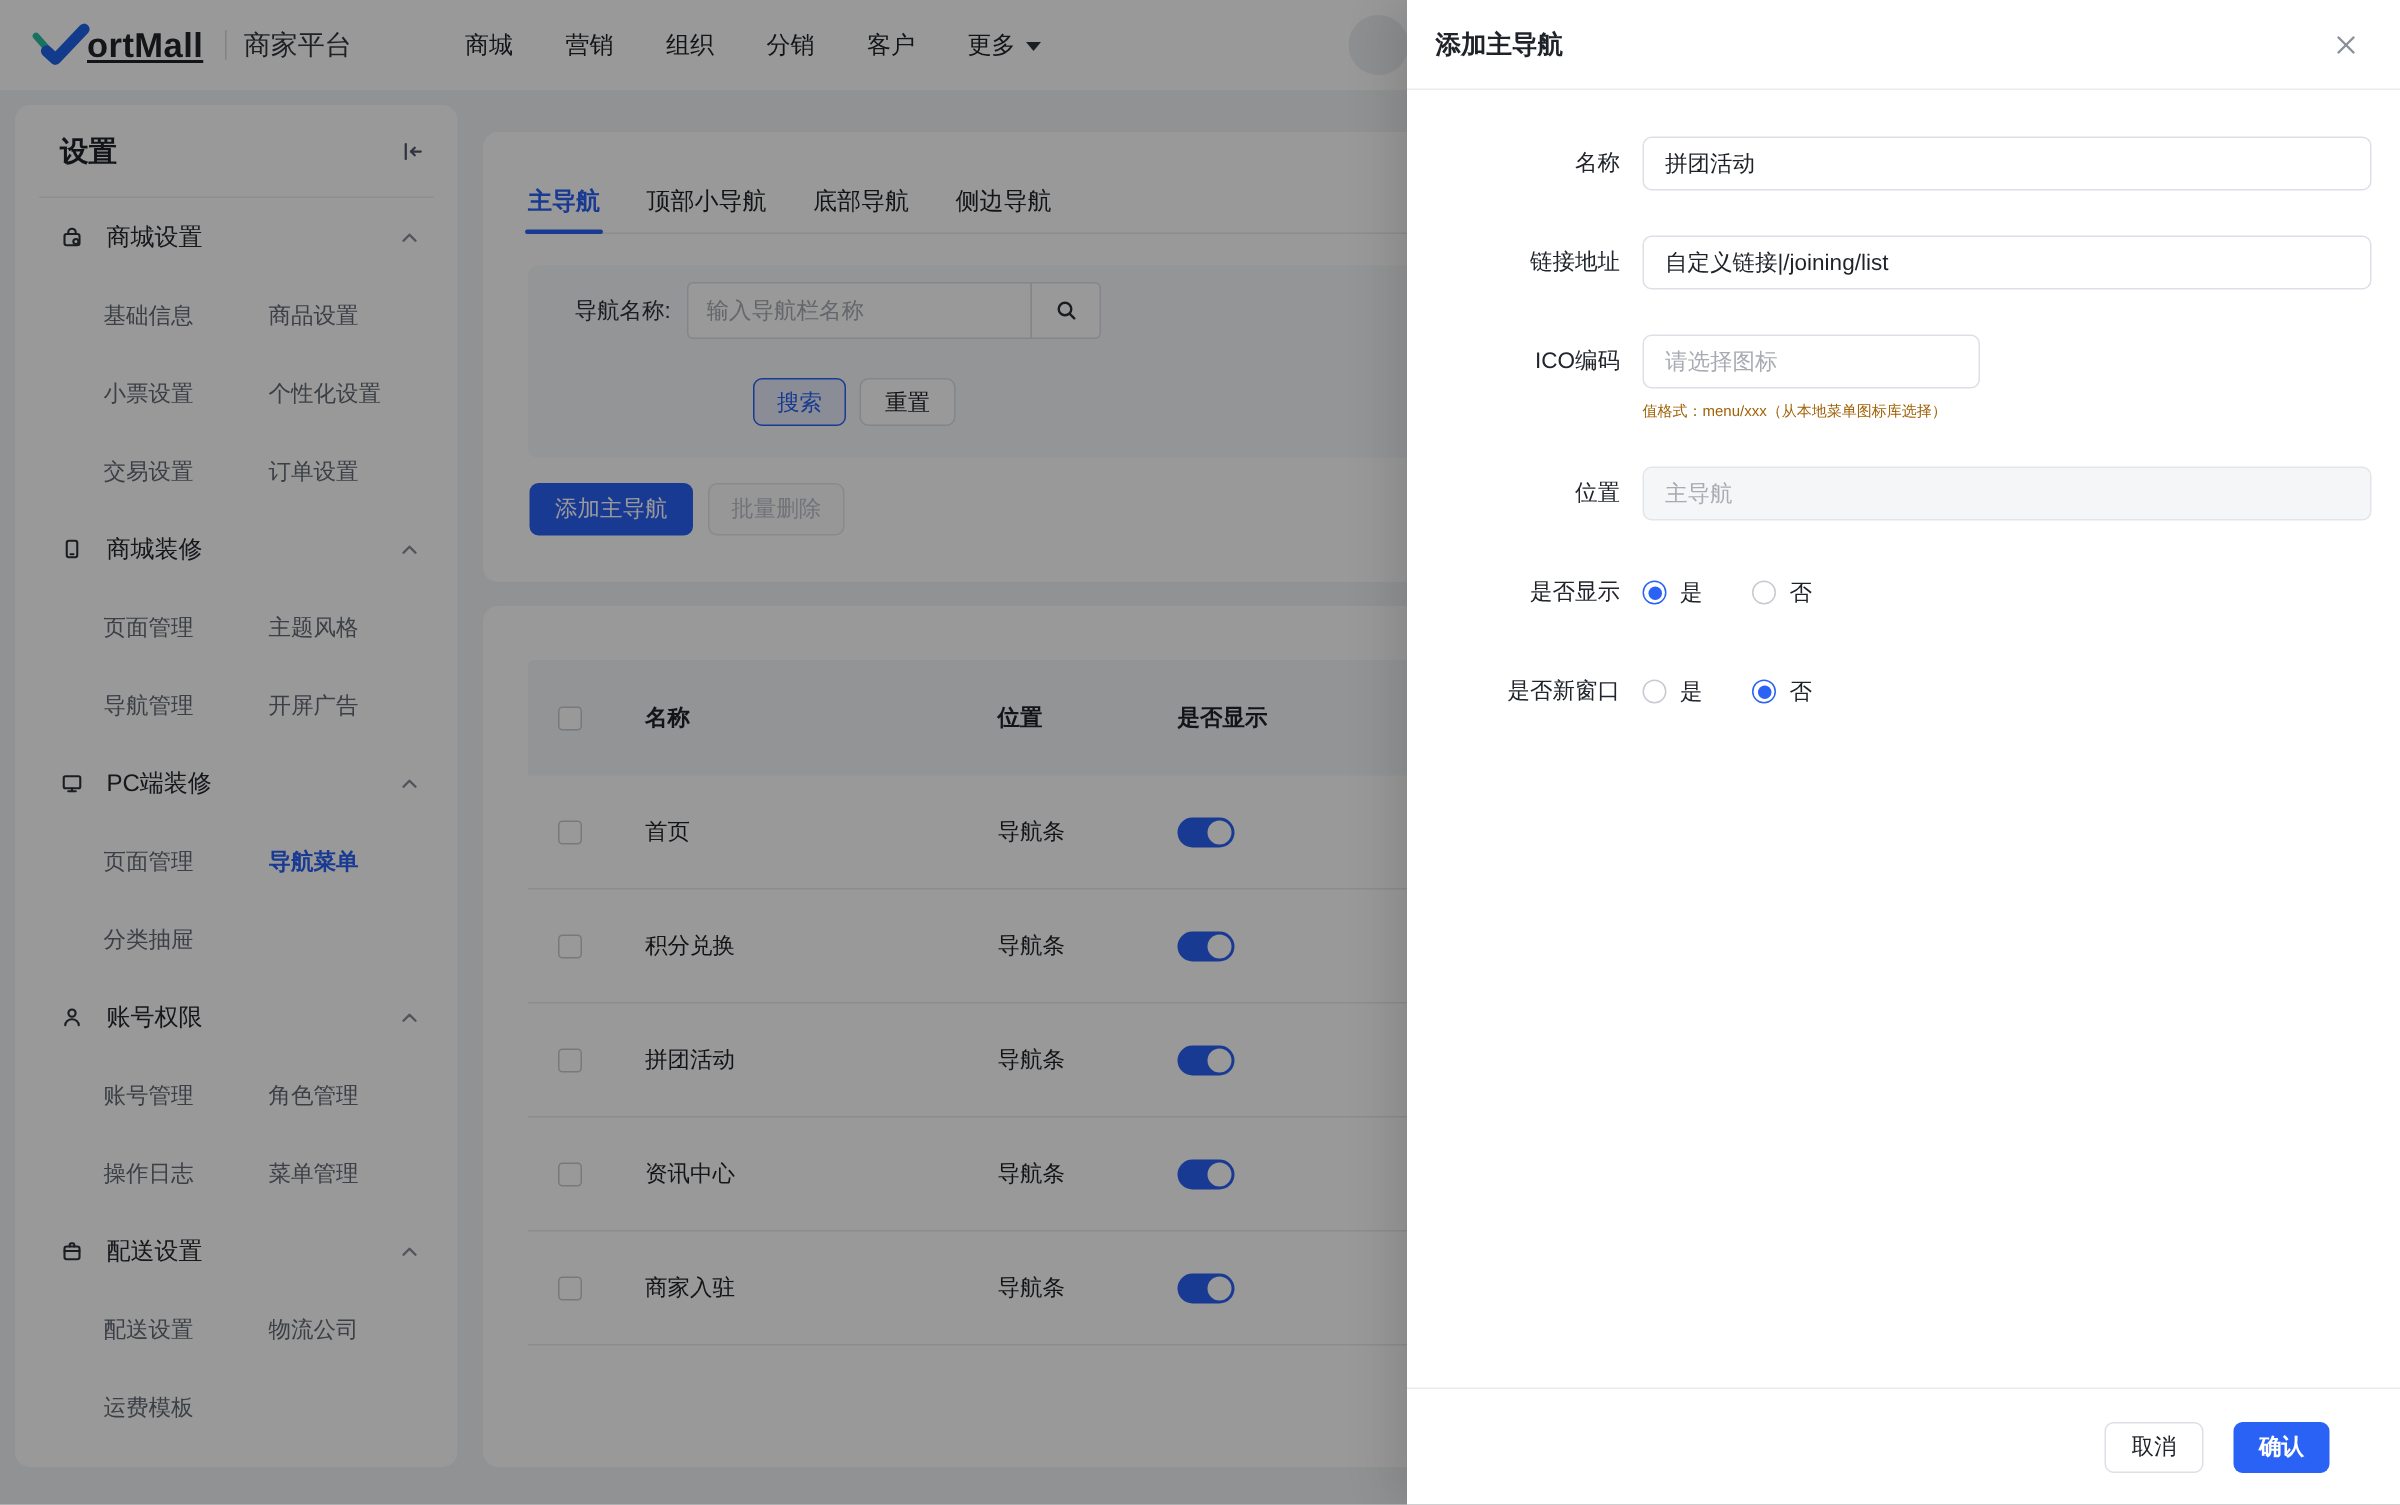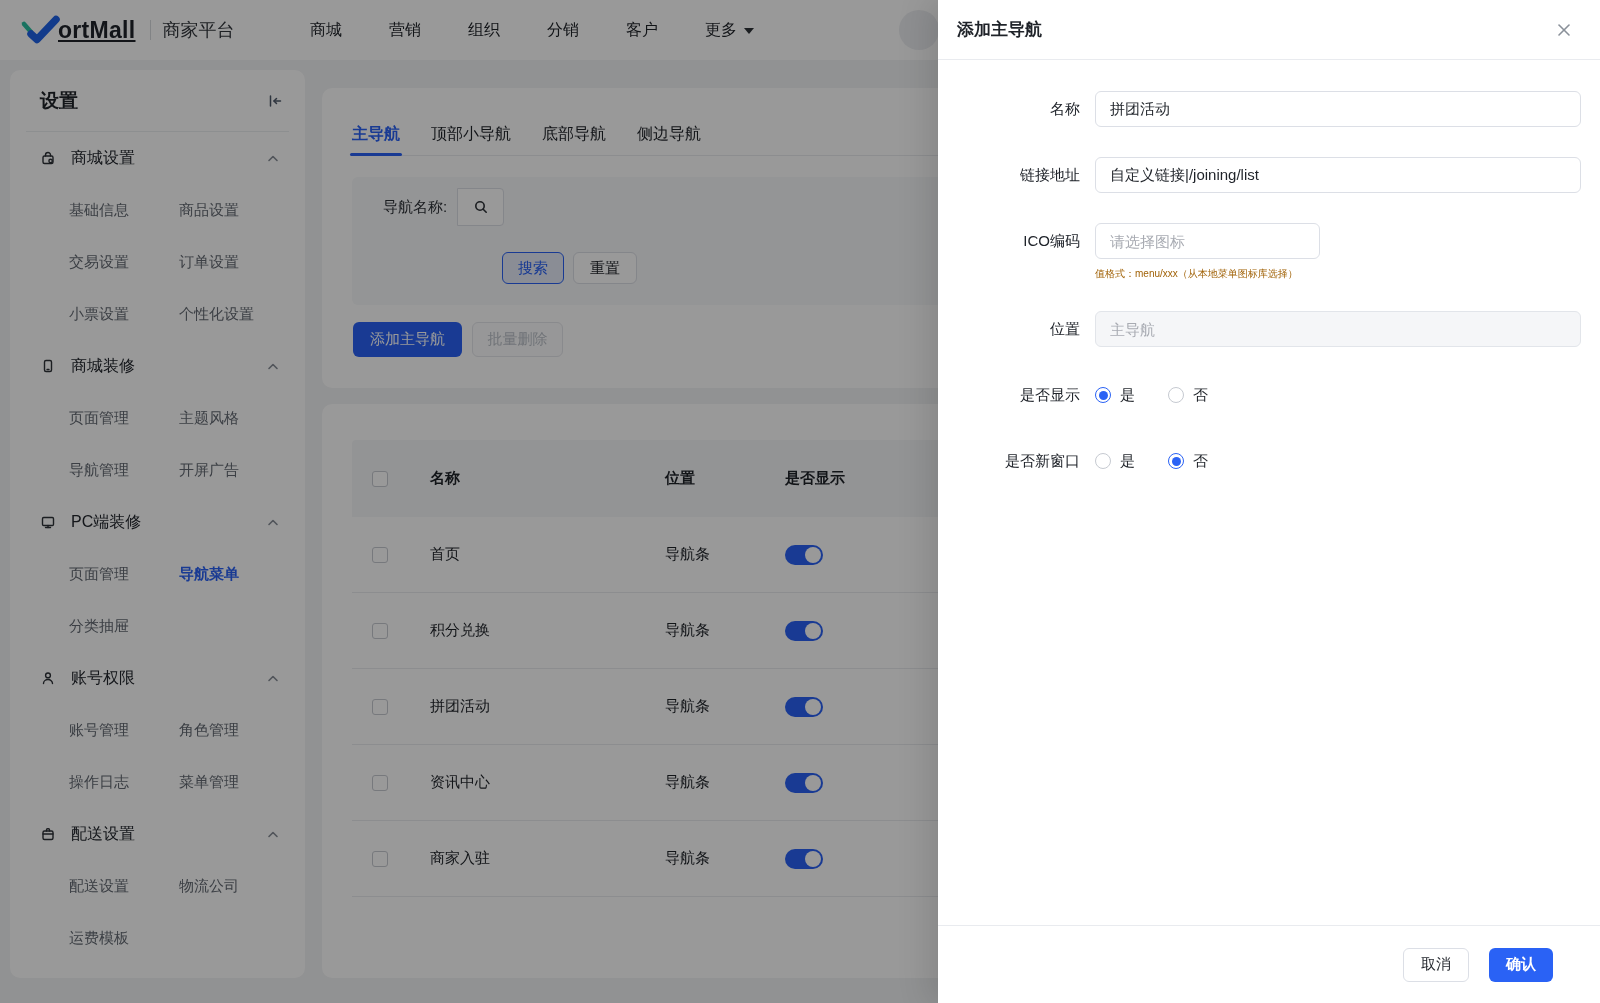--- a/index.html
+++ b/index.html
@@ -11,21 +11,21 @@
   html,body{width:1600px;height:1003px;overflow:hidden;}
   body{font-family:"Liberation Sans","DejaVu Sans",sans-serif;background:#f2f3f5;position:relative;color:#1f2329;}
   .screen{position:relative;width:1600px;height:1003px;}
 
   
   .topbar{position:absolute;top:0;left:0;width:100%;height:60px;background:#fff;display:flex;align-items:center;padding:0 20px;}
   .brand{display:flex;align-items:center;width:290px;flex:none;}
   .brand-name{font-size:23px;font-weight:bold;color:#20242b;margin-left:-6px;letter-spacing:.3px;text-decoration:underline;}
   .brand-divider{width:1px;height:20px;background:#d8dade;margin:0 12px 0 14px;}
   .brand-sub{font-size:18px;color:#33373d;}
-  .topnav{display:flex;align-items:center;gap:47px;font-size:16px;color:#1f2329;}
+  .topnav{display:flex;align-items:center;gap:35px;font-size:16px;color:#1f2329;}
   .topnav .item{cursor:pointer;display:flex;align-items:center;gap:7px;white-space:nowrap;}
   .caret-down{width:0;height:0;border-left:5px solid transparent;border-right:5px solid transparent;border-top:6px solid #2e3238;margin-top:2px;}
   .nav-circle{position:absolute;left:899px;top:10px;width:40px;height:40px;border-radius:50%;background:#edeff2;}
 
   
   .sidebar{position:absolute;left:10px;top:70px;width:295px;height:908px;background:#fff;border-radius:10px;padding:0 16px;}
   .sidebar-head{height:62px;display:flex;align-items:center;justify-content:space-between;border-bottom:1px solid #eceef1;padding:0 6px 0 14px;}
   .sidebar-title{font-size:19px;font-weight:bold;color:#1f2329;}
   .collapse-btn{cursor:pointer;display:flex;align-items:center;}
   .side-row{height:52px;display:flex;align-items:center;position:relative;}
@@ -150,26 +150,26 @@
       <span>商城设置</span>
       <svg class="chev icon16" viewBox="0 0 16 16" fill="none" stroke="#878d96" stroke-width="1.6" stroke-linecap="round" stroke-linejoin="round">
           <polyline points="4,10.5 8,6.5 12,10.5"></polyline>
         </svg>
     </div>
     <div class="side-row side-items">
       <span class="side-item">基础信息</span>
       <span class="side-item">商品设置</span>
     </div>
     <div class="side-row side-items">
+      <span class="side-item">小票设置</span>
+      <span class="side-item">个性化设置</span>
+    </div>
+    <div class="side-row side-items">
       <span class="side-item">交易设置</span>
       <span class="side-item">订单设置</span>
-    </div>
-    <div class="side-row side-items">
-      <span class="side-item">小票设置</span>
-      <span class="side-item">个性化设置</span>
     </div>
 
     <div class="side-row header">
       <svg class="icon16" viewBox="0 0 16 16" fill="none" stroke="#2e3238" stroke-width="1.4" stroke-linecap="round" stroke-linejoin="round">
         <rect x="4.5" y="2.5" width="7" height="11" rx="1.5"></rect>
           <path d="M7 11.5h2"></path>
       </svg>
       <span>商城装修</span>
       <svg class="chev icon16" viewBox="0 0 16 16" fill="none" stroke="#878d96" stroke-width="1.6" stroke-linecap="round" stroke-linejoin="round">
           <polyline points="4,10.5 8,6.5 12,10.5"></polyline>
@@ -246,20 +246,21 @@
     <div class="tabs">
       <span class="tab active">主导航</span>
       <span class="tab">顶部小导航</span>
       <span class="tab">底部导航</span>
       <span class="tab">侧边导航</span>
     </div>
     <div class="filter-panel">
       <div class="filter-row1">
         <span class="filter-label">导航名称:</span>
         <span class="fld">
+          <input class="filter-input" type="text" placeholder="输入导航栏名称" style="">
           <span class="search-append">
             <svg class="icon16" viewBox="0 0 16 16" fill="none" stroke="#2e3238" stroke-width="1.6" stroke-linecap="round">
                 <circle cx="7" cy="7" r="4.2"></circle>
                 <path d="M10.2 10.2 13.2 13.2"></path>
               </svg>
           </span>
         </span>
       </div>
       <div class="filter-row2">
         <button class="btn btn-search">搜索</button>

